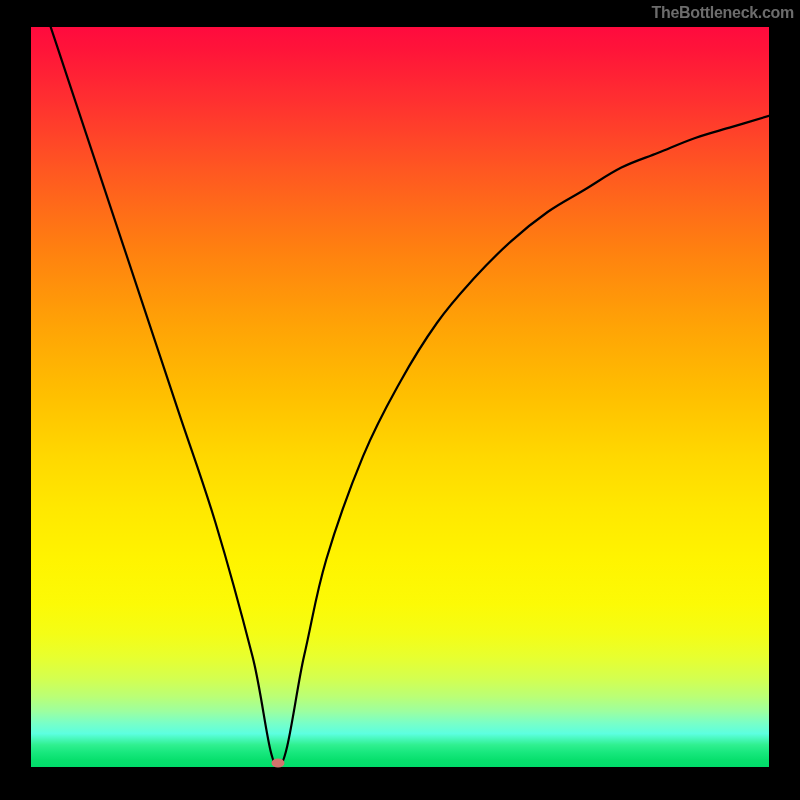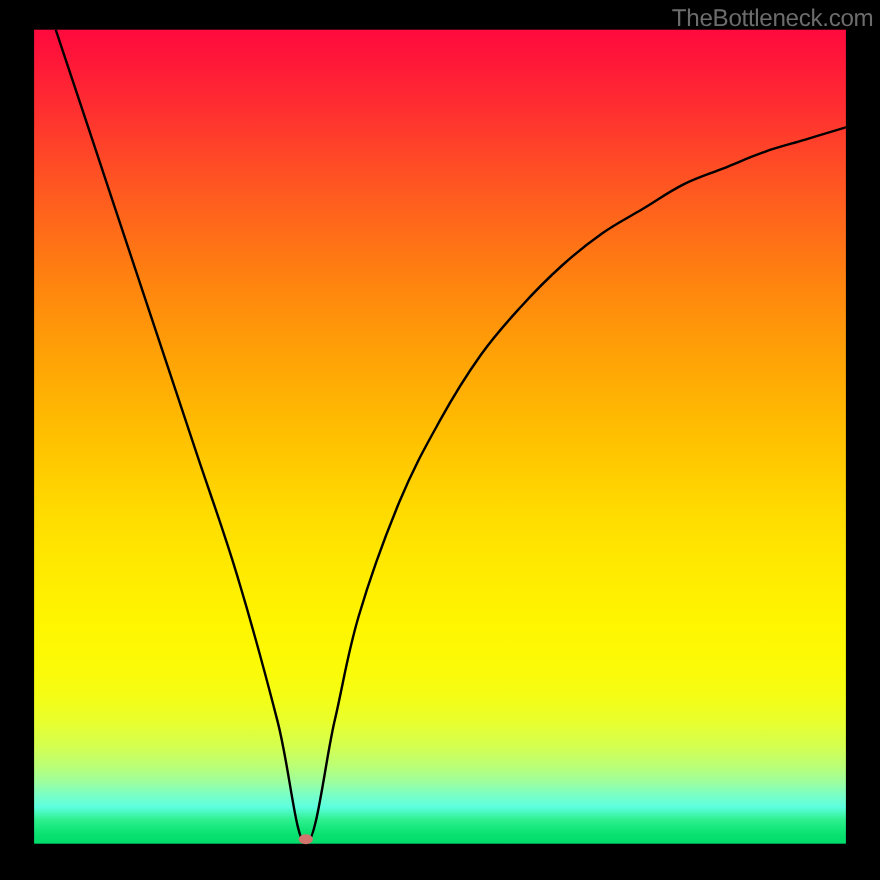--- a/index.html
+++ b/index.html
@@ -48,22 +48,22 @@
     height: 9px;
     background: #d3746e;
     border-radius: 50%;
     transform: translate(-50%, -50%);
   }
   .attrib {
     position: absolute;
     top: 4px;
     right: 6px;
     color: #6c6c6c;
-    font-size: 22px;
-    font-weight: 400;
+    font-size: 16px;
+    font-weight: 700;
     letter-spacing: -0.3px;
   }
   svg.curve {
     position: absolute;
     left: 0;
     top: 0;
   }
 </style>
 </head>
 <body>

